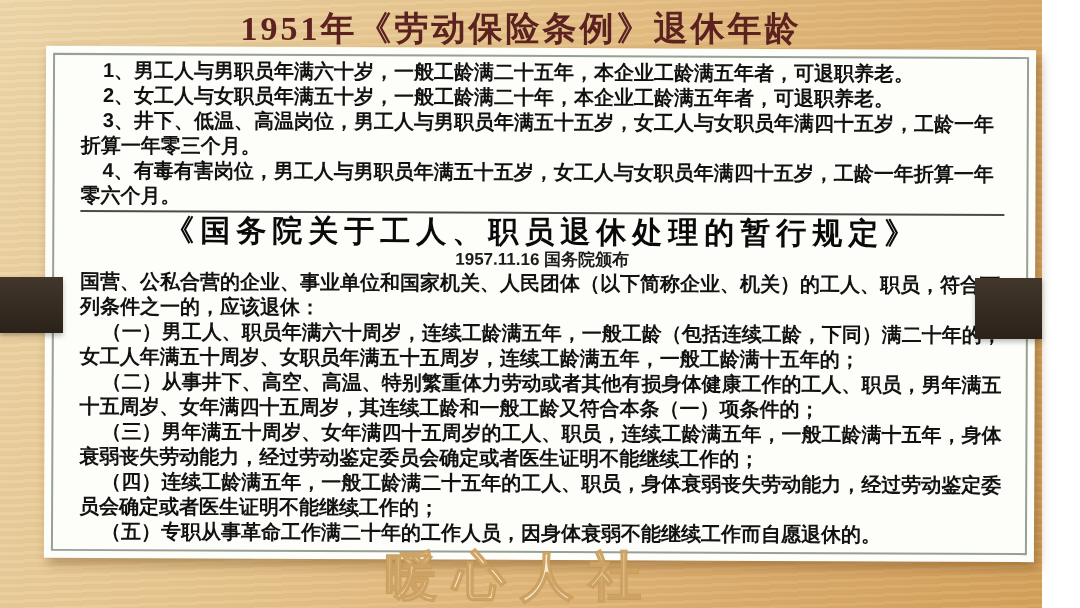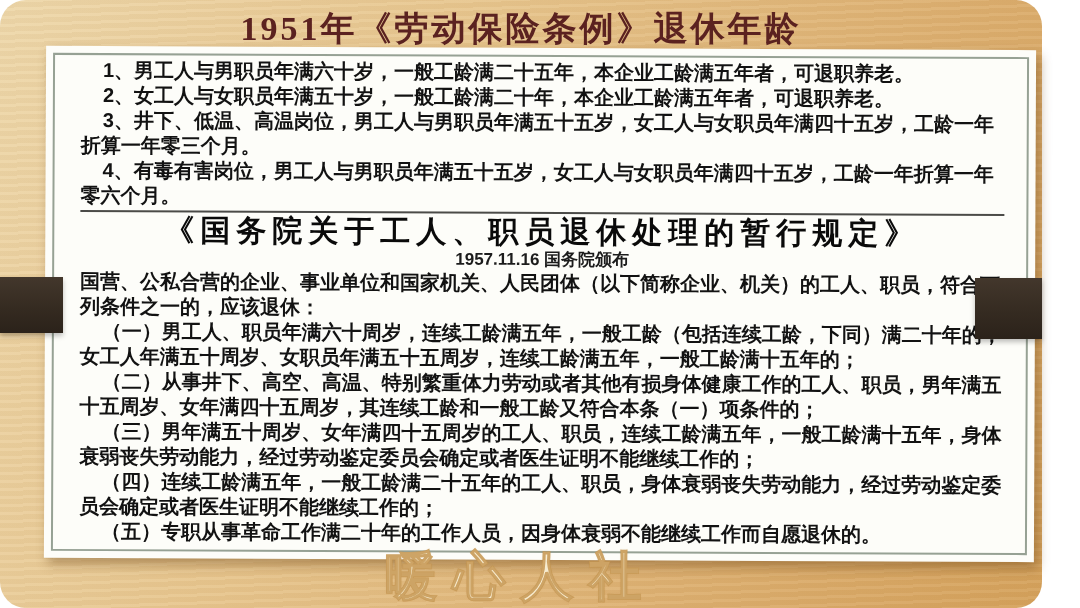--- a/index.html
+++ b/index.html
@@ -2,21 +2,20 @@
 <html><head>
 <meta charset="utf-8">
 <style>
   html,body{margin:0;padding:0;}
   body{width:1080px;height:608px;overflow:hidden;font-family:"Liberation Sans",sans-serif;}
   .stage{
     position:relative;width:1042px;height:608px;
     background:
       repeating-linear-gradient(178deg, rgba(255,255,255,0.05) 0 3px, rgba(120,70,20,0.04) 3px 8px),
       linear-gradient(115deg,#eed8ab 0%,#e7c58d 38%,#ddb071 72%,#d5a25c 100%);
-    border-radius: 26px;
   }
   .main-title{
     position:absolute;top:6px;left:0;right:0;margin:0;text-align:center;
     font-family:"Liberation Serif","DejaVu Serif",serif;
     font-size:34px;font-weight:bold;color:#5b2220;letter-spacing:3px;z-index:3;
     white-space:nowrap;
   }
   .paper{
     position:absolute;left:45px;top:48px;width:990px;height:512px;
     background:#fdfdf9;transform:rotate(0.25deg);

